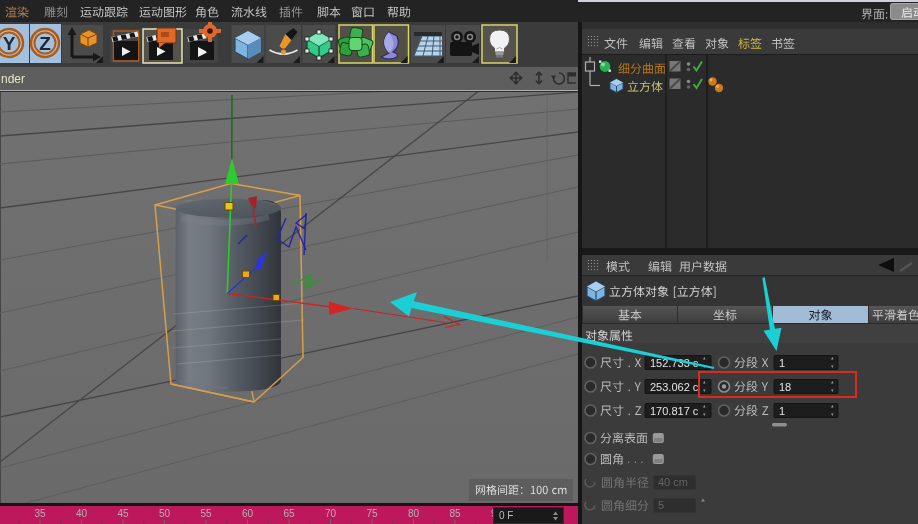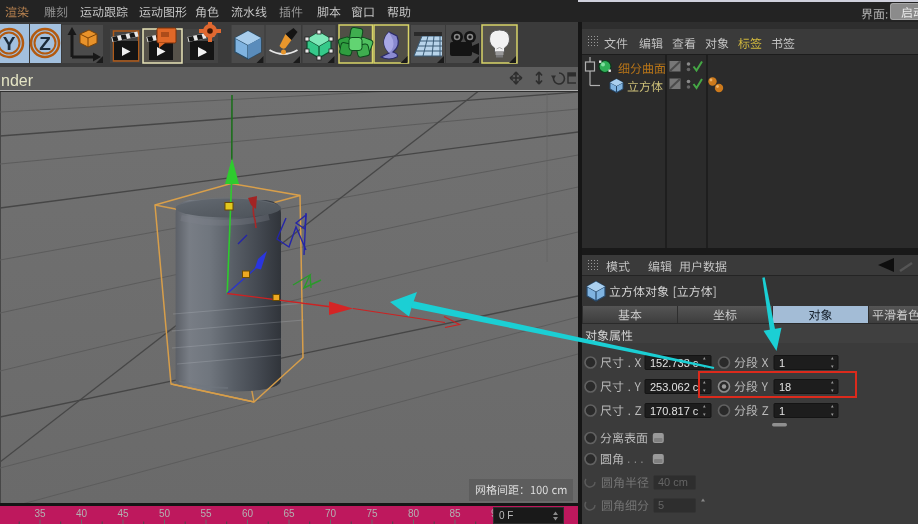--- a/index.html
+++ b/index.html
@@ -234,21 +234,21 @@
         <path d="M 334.5 41 L 327.5 41 L 334.5 34 Z"></path>
         <path d="M 407.5 41 L 400.5 41 L 407.5 34 Z"></path>
         <path d="M 444 41 L 437 41 L 444 34 Z"></path>
         <path d="M 479 41 L 472 41 L 479 34 Z"></path>
         <path d="M 516 41 L 509 41 L 516 34 Z"></path>
       </g>
     </svg>
   </div>
 
   <div class="abs" style="left:0;top:67px;width:578px;height:24px;background:#5e5e5e;border-bottom:1px solid #aeaeae;">
-    <span class="abs" style="left:1px;top:5px;font-size:16px;color:#e4e4c4;">nder</span>
+    <span class="abs" style="left:1px;top:5px;font-size:12px;color:#e4e4c4;">nder</span>
     <svg class="abs" width="70" height="24" style="left:506px;top:0;">
       <g stroke="#2d2d2d" stroke-width="1.6" fill="none">
         <path d="M 10 5 L 10 17 M 4 11 L 16 11"></path>
         <path d="M 10 5 L 7.5 8 M 10 5 L 12.5 8 M 10 17 L 7.5 14 M 10 17 L 12.5 14 M 4 11 L 7 8.5 M 4 11 L 7 13.5 M 16 11 L 13 8.5 M 16 11 L 13 13.5"></path>
         <path d="M 33 5 L 33 17 M 33 5 L 30 8.5 M 33 5 L 36 8.5 M 33 17 L 30 13.5 M 33 17 L 36 13.5"></path>
         <path d="M 53 6 A 5.5 5.5 0 1 1 47.5 11"></path>
         <path d="M 45 8.5 L 47.5 12.5 L 50 8.5" fill="#2d2d2d" stroke="none"></path>
       </g>
       <rect x="62" y="6" width="11" height="10" fill="none" stroke="#2d2d2d" stroke-width="1.4"></rect>
       <rect x="62" y="6" width="11" height="3.5" fill="#2d2d2d"></rect>

